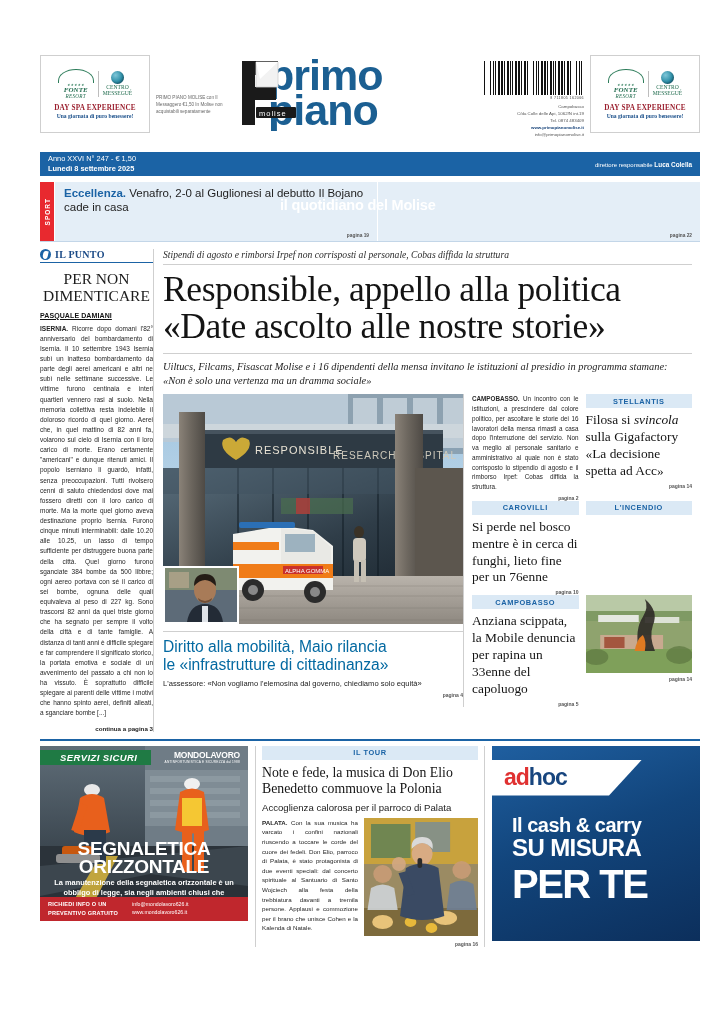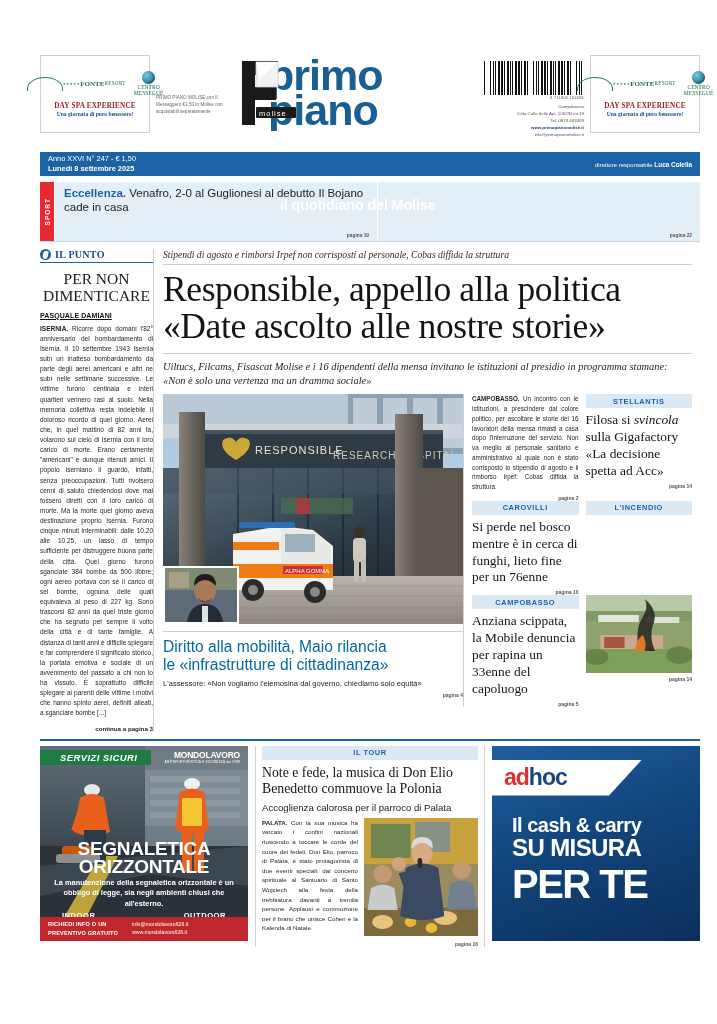--- a/index.html
+++ b/index.html
@@ -5,21 +5,21 @@
   html,body{margin:0;padding:0;background:#ffffff;}
   body{width:717px;height:1024px;font-family:"Liberation Sans",sans-serif;color:#1a1a1a;overflow:hidden;}
   .page{position:relative;width:717px;height:1024px;background:#fff;}
   .sheet{position:absolute;left:40px;top:55px;width:660px;}
 
   
   .masthead{display:flex;align-items:flex-start;height:95px;}
   .promo-box{width:110px;height:78px;border:1px solid #cfcfcf;box-sizing:border-box;
     display:flex;flex-direction:column;align-items:center;justify-content:center;padding:3px;}
   .promo-logos{display:flex;align-items:center;justify-content:center;gap:4px;width:100%;}
-  .fonte{display:flex;flex-direction:row;align-items:center;line-height:1;color:#1e6b4e;}
+  .fonte{display:flex;flex-direction:column;align-items:center;line-height:1;color:#1e6b4e;font-style:italic;}
   .fonte .arch{width:34px;height:13px;border-top:1.2px solid #2e7d5b;border-radius:60% 60% 0 0/100% 100% 0 0;
      border-left:1.2px solid #2e7d5b;border-right:1.2px solid #2e7d5b;}
   .fonte .stars{font-size:3.4px;letter-spacing:.5px;color:#2e7d5b;margin-top:1px;}
   .fonte .n1{font-family:"Liberation Serif",serif;font-size:7px;font-weight:700;color:#1f6b4d;}
   .fonte .n2{font-family:"Liberation Serif",serif;font-size:5.2px;color:#1f6b4d;letter-spacing:.3px;}
   .vbar{width:1px;height:26px;background:#bdbdbd;}
   .messegue{display:flex;flex-direction:column;align-items:center;line-height:1.05;}
   .globe{width:13px;height:13px;border-radius:50%;
     background:radial-gradient(circle at 35% 32%,#7fc6d8 0%,#2e8fa8 55%,#14607a 100%);
     box-shadow:inset -1px -1px 2px rgba(0,0,0,.3);}
@@ -97,21 +97,21 @@
   .brief b{font-weight:700;}
   .tag{background:#dbe9f5;color:#1b63a5;font-weight:700;font-size:7.4px;text-align:center;letter-spacing:.6px;padding:2.5px 0;}
   .ttl{font-family:"Liberation Serif",serif;font-size:13.4px;line-height:1.26;color:#141414;margin-top:4px;}
   .ttl i{font-style:italic;}
   .pagr{font-size:5px;font-weight:700;text-align:right;color:#555;margin-top:3px;}
   .r2{display:flex;gap:7px;}
   .r2 > div{flex:1;}
 
   
   .bottom{display:flex;margin-top:7px;border-top:2px solid #1b63a5;padding-top:5px;gap:7px;}
-  .ad1{width:208px;height:195px;position:relative;overflow:hidden;background:#404040;}
+  .ad1{width:208px;height:175px;position:relative;overflow:hidden;background:#404040;}
   .tourcol{flex:1;padding:0 6px;box-sizing:border-box;border-left:1px solid #cfcfcf;border-right:1px solid #cfcfcf;}
   .ad2{width:208px;height:195px;position:relative;overflow:hidden;
      background:linear-gradient(160deg,#1f5fa0 0%,#12457c 45%,#0c2f5c 100%);}
   .tour-ttl{font-family:"Liberation Serif",serif;font-size:13.8px;line-height:1.2;margin-top:5px;color:#141414;}
   .tour-sub{font-size:9.6px;margin-top:4px;color:#222;}
   .tour-grid{display:flex;gap:6px;margin-top:5px;}
   .tour-text{width:96px;font-size:6.2px;line-height:1.55;text-align:justify;color:#262626;}
   .tour-text b{font-weight:700;}
   .tour-photo{flex:1;height:118px;overflow:hidden;background:#6b6250;}
   .tour-pag{font-size:5px;font-weight:700;text-align:right;color:#555;margin-top:5px;}

